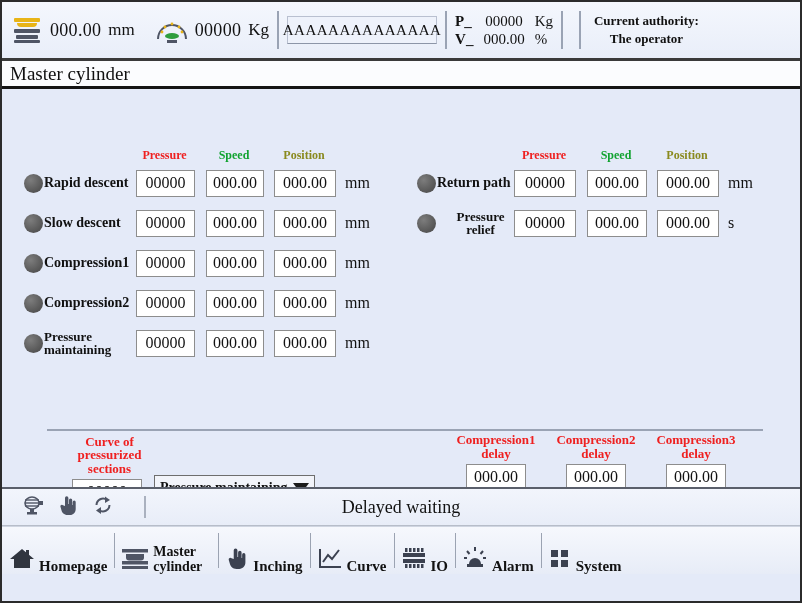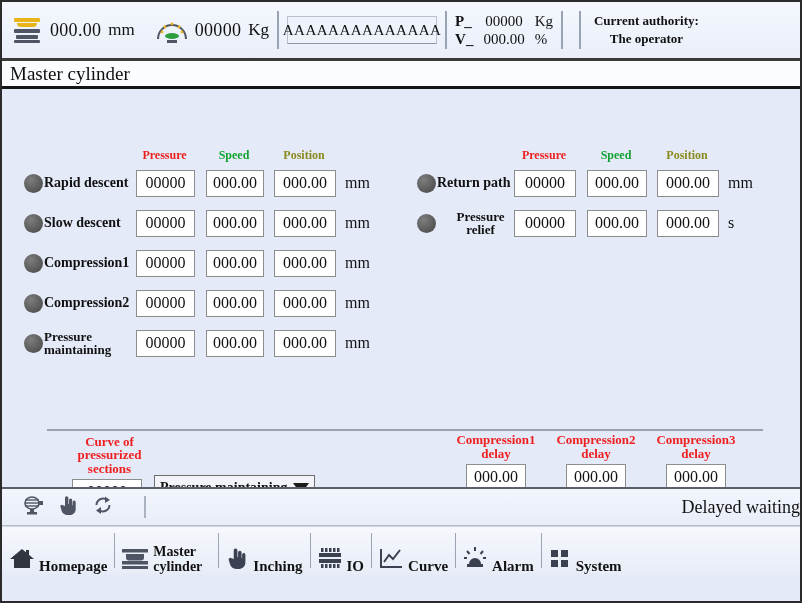--- a/index.html
+++ b/index.html
@@ -199,21 +199,21 @@
     position: relative;
     height: 36px;
     background: linear-gradient(#f2f5fc, #e8edf8);
     border-top: 2px solid #5a5f6b;
     border-bottom: 1px solid #b7bdc9;
     display: flex; align-items: center;
   }
   .sb-icons { display: flex; align-items: center; gap: 14px; padding-left: 20px; }
   .sb-sep { width: 2px; height: 22px; background: #aab1bf; margin-left: 16px; }
   .sb-text {
-    position: absolute; left: 0; right: 0; text-align: right;
+    position: absolute; left: 0; right: 0; text-align: center;
     font-size: 18px; color: #121212; pointer-events: none;
   }
 
   
   .navbar {
     height: 47px;
     background: linear-gradient(#f6f8fd, #e7ecf7);
     border-top: 1px solid #cfd5e1;
     display: flex; align-items: stretch;
   }
@@ -478,20 +478,30 @@
       <span class="navlabel two" style="white-space:normal; width:58px;">Master cylinder</span>
     </div>
 
     <div class="navitem">
       <span class="nav-ico">
         <svg width="24" height="24" viewBox="0 0 20 22">
           <path d="M7 12 V4 a1.7 1.7 0 0 1 3.4 0 V10 h0.6 V6 a1.6 1.6 0 0 1 3.2 0 v5 h0.5 V8 a1.5 1.5 0 0 1 3 0 v7 c0 3.5-2.4 6-5.6 6 H9.5 C6 21 4 18.6 3.4 16 L2.4 12.6 a1.5 1.5 0 0 1 2.6-1.3 Z" fill="#3b4150"></path>
         </svg>
       </span>
       <span class="navlabel">Inching</span>
+    </div>
+
+    <div class="navitem">
+      <span class="nav-ico">
+        <svg width="26" height="24" viewBox="0 0 26 24">
+          <path d="M3 3 V21 H24" fill="none" stroke="#3b4150" stroke-width="2"></path>
+          <polyline points="6,16 11,9 15,13 22,4" fill="none" stroke="#3b4150" stroke-width="2"></polyline>
+        </svg>
+      </span>
+      <span class="navlabel">Curve</span>
     </div>
 
     <div class="navitem">
       <span class="nav-ico">
         <svg width="26" height="24" viewBox="0 0 26 24">
           <rect x="4" y="2" width="2.5" height="4" fill="#3b4150"></rect>
           <rect x="8" y="2" width="2.5" height="4" fill="#3b4150"></rect>
           <rect x="12" y="2" width="2.5" height="4" fill="#3b4150"></rect>
           <rect x="16" y="2" width="2.5" height="4" fill="#3b4150"></rect>
           <rect x="20" y="2" width="2.5" height="4" fill="#3b4150"></rect>
@@ -500,30 +510,20 @@
           <rect x="4" y="18" width="2.5" height="4" fill="#3b4150"></rect>
           <rect x="8" y="18" width="2.5" height="4" fill="#3b4150"></rect>
           <rect x="12" y="18" width="2.5" height="4" fill="#3b4150"></rect>
           <rect x="16" y="18" width="2.5" height="4" fill="#3b4150"></rect>
           <rect x="20" y="18" width="2.5" height="4" fill="#3b4150"></rect>
         </svg>
       </span>
       <span class="navlabel">IO</span>
     </div>
 
-    <div class="navitem">
-      <span class="nav-ico">
-        <svg width="26" height="24" viewBox="0 0 26 24">
-          <path d="M3 3 V21 H24" fill="none" stroke="#3b4150" stroke-width="2"></path>
-          <polyline points="6,16 11,9 15,13 22,4" fill="none" stroke="#3b4150" stroke-width="2"></polyline>
-        </svg>
-      </span>
-      <span class="navlabel">Curve</span>
-    </div>
-
 
     <div class="navitem">
       <span class="nav-ico">
         <svg width="26" height="24" viewBox="0 0 26 24">
           <path d="M7 18 a6 6 0 0 1 12 0 Z" fill="#3b4150"></path>
           <rect x="5" y="18" width="16" height="3" fill="#3b4150"></rect>
           <line x1="13" y1="1" x2="13" y2="5" stroke="#3b4150" stroke-width="2"></line>
           <line x1="5" y1="5" x2="7.5" y2="8" stroke="#3b4150" stroke-width="2"></line>
           <line x1="21" y1="5" x2="18.5" y2="8" stroke="#3b4150" stroke-width="2"></line>
           <line x1="2" y1="12" x2="5" y2="12" stroke="#3b4150" stroke-width="2"></line>

